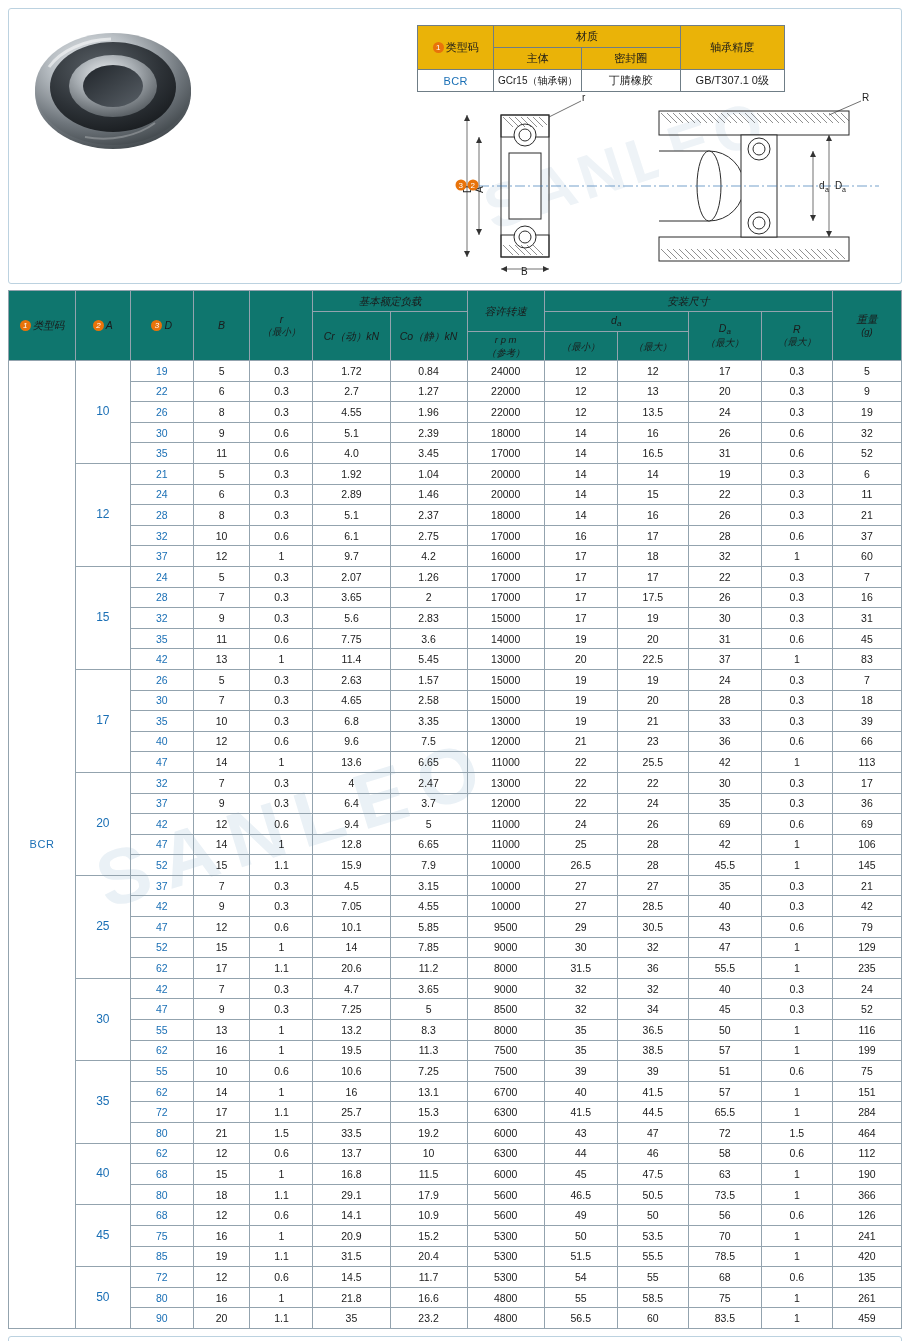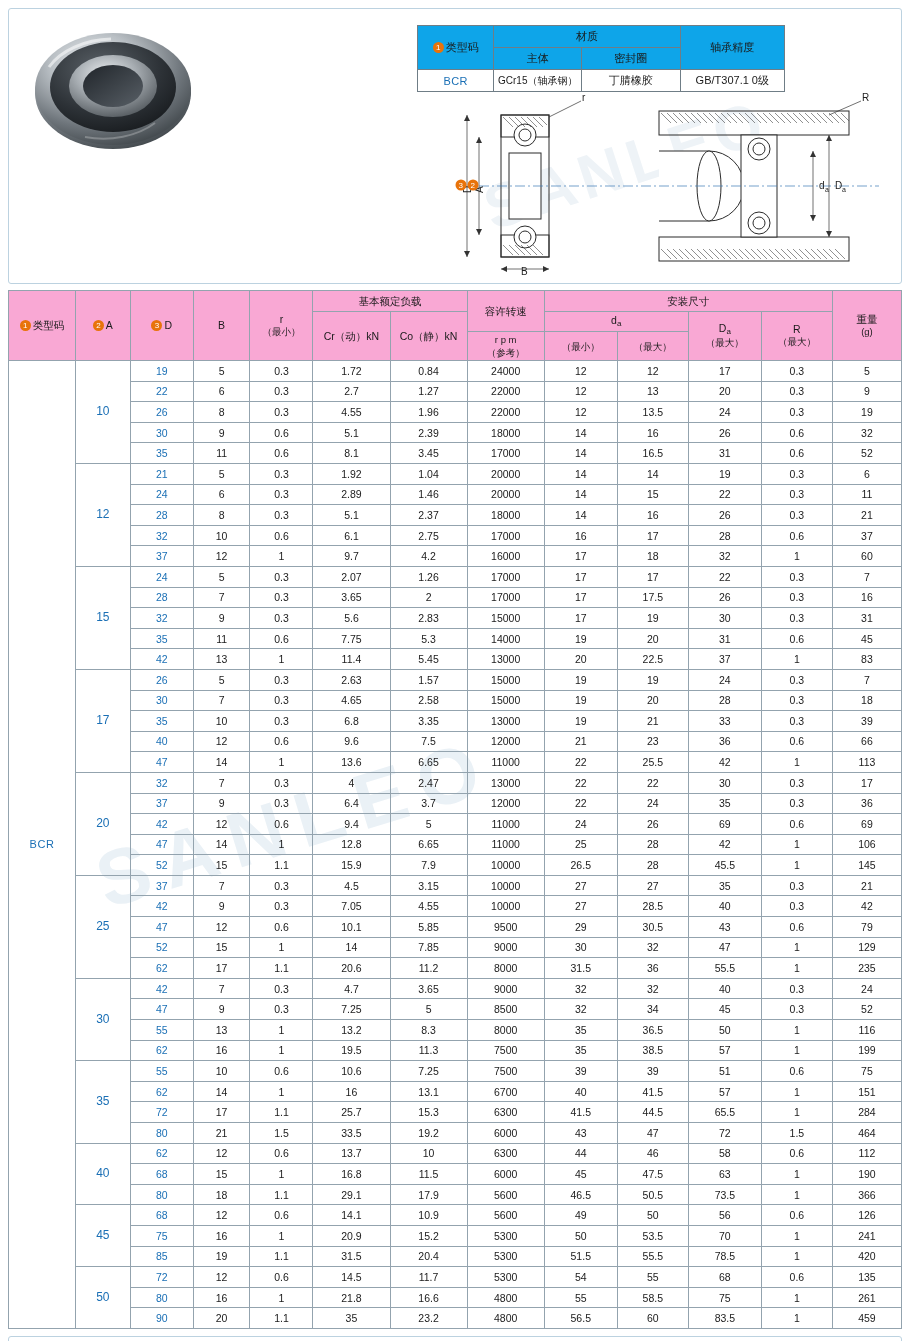--- a/index.html
+++ b/index.html
@@ -38,21 +38,21 @@
     border-collapse: collapse;
     width: 100%;
     font-size: 11px;
   }
   table.spec td, table.spec th {
     border: 1px solid #6f7d86;
     text-align: center;
     padding: 3px 2px;
     font-weight: normal;
   }
-  table.spec .hdr { background: #0ea5e9; height: 21px; }
+  table.spec .hdr { background: #eab308; height: 21px; }
   table.spec .val { height: 21px; }
   .blue-code { color: #1a6fb5; font-weight: bold; letter-spacing: .4px; }
   .num-badge {
     display: inline-block;
     width: 11px; height: 11px; line-height: 11px;
     border-radius: 50%;
     background: #e8730a;
     color: #fff;
     font-size: 8px;
     text-align: center;
@@ -88,21 +88,21 @@
     table-layout: fixed;
   }
   table.main th, table.main td {
     border: 1px solid #93a3ae;
     text-align: center;
     padding: 1px 0;
     font-weight: normal;
     height: 20.6px;
     line-height: 1.15;
   }
-  table.main thead th { background: #f9a8d4; }
+  table.main thead th { background: #0f766e; font-style: italic; }
   table.main td.dim { color: #1a6fb5; }
   table.main td.group { color: #1a6fb5; font-size: 12px; }
   table.main td.typecode { color: #1a6fb5; font-size: 11px; letter-spacing: .5px; }
   tr.grp-start td { border-top: 1px solid #5a6b76; }
   .hdr-sub { font-size: 9.5px; }
 
   .watermark-main {
     position: absolute;
     left: 90px; top: 770px;
     font-size: 78px;
@@ -369,21 +369,21 @@
             <td>14</td>
             <td>16</td>
             <td>26</td>
             <td>0.6</td>
             <td>32</td>
           </tr>
           <tr>
             <td class="dim">35</td>
             <td>11</td>
             <td>0.6</td>
-            <td>8.1</td>
+            <td>4.0</td>
             <td>3.45</td>
             <td>17000</td>
             <td>14</td>
             <td>16.5</td>
             <td>31</td>
             <td>0.6</td>
             <td>52</td>
           </tr>
           <tr class="grp-start">
             <td class="group" rowspan="5">12</td>
@@ -489,21 +489,21 @@
             <td>19</td>
             <td>30</td>
             <td>0.3</td>
             <td>31</td>
           </tr>
           <tr>
             <td class="dim">35</td>
             <td>11</td>
             <td>0.6</td>
             <td>7.75</td>
-            <td>5.3</td>
+            <td>3.6</td>
             <td>14000</td>
             <td>19</td>
             <td>20</td>
             <td>31</td>
             <td>0.6</td>
             <td>45</td>
           </tr>
           <tr>
             <td class="dim">42</td>
             <td>13</td>

